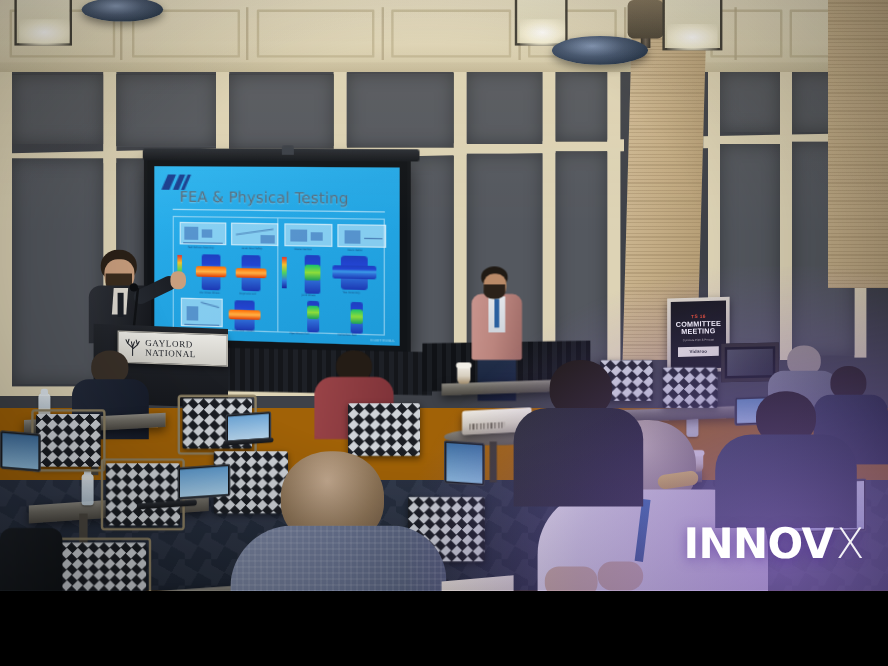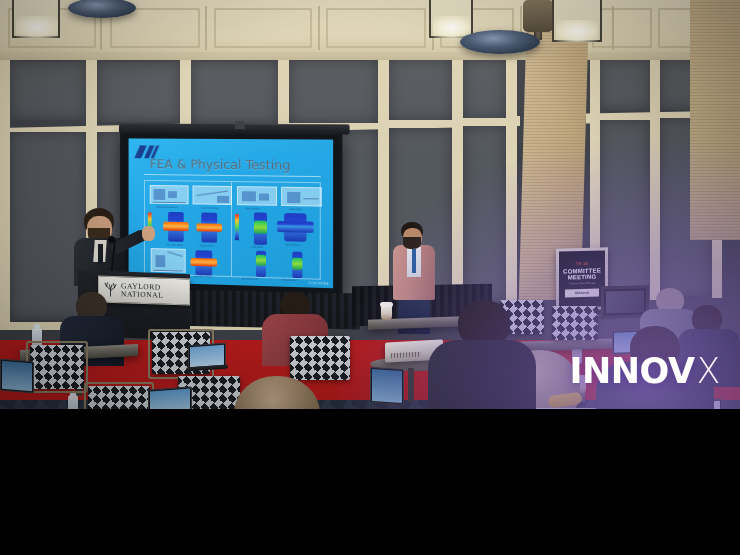--- a/index.html
+++ b/index.html
@@ -1,20 +1,20 @@
 <!DOCTYPE html>
 <html><head>
 <meta charset="utf-8">
 <style>
   * { margin:0; padding:0; box-sizing:border-box; }
   html,body { width:740px; height:555px; overflow:hidden; background:#000; }
   body { font-family:"Liberation Sans", sans-serif; }
 
-  #scene { position:relative; width:740px; height:409px; overflow:hidden;
-           background:#b91c1c; }
+  #scene { position:relative; width:740px; height:492px; overflow:hidden;
+           background:#a16207; }
 
   
   .wall-upper { position:absolute; left:0; top:0; width:740px; height:60px;
                 background:linear-gradient(180deg,#e4dcc2 0%,#ddd4b7 60%,#cfc5a6 100%); }
   .wall-upper .panel-line { position:absolute; top:6px; height:44px; width:2px;
                 background:rgba(160,148,115,.55); }
 
   .upper-frame { position:absolute; border:2px solid rgba(178,166,132,.6);
                  border-radius:1px; }
 

